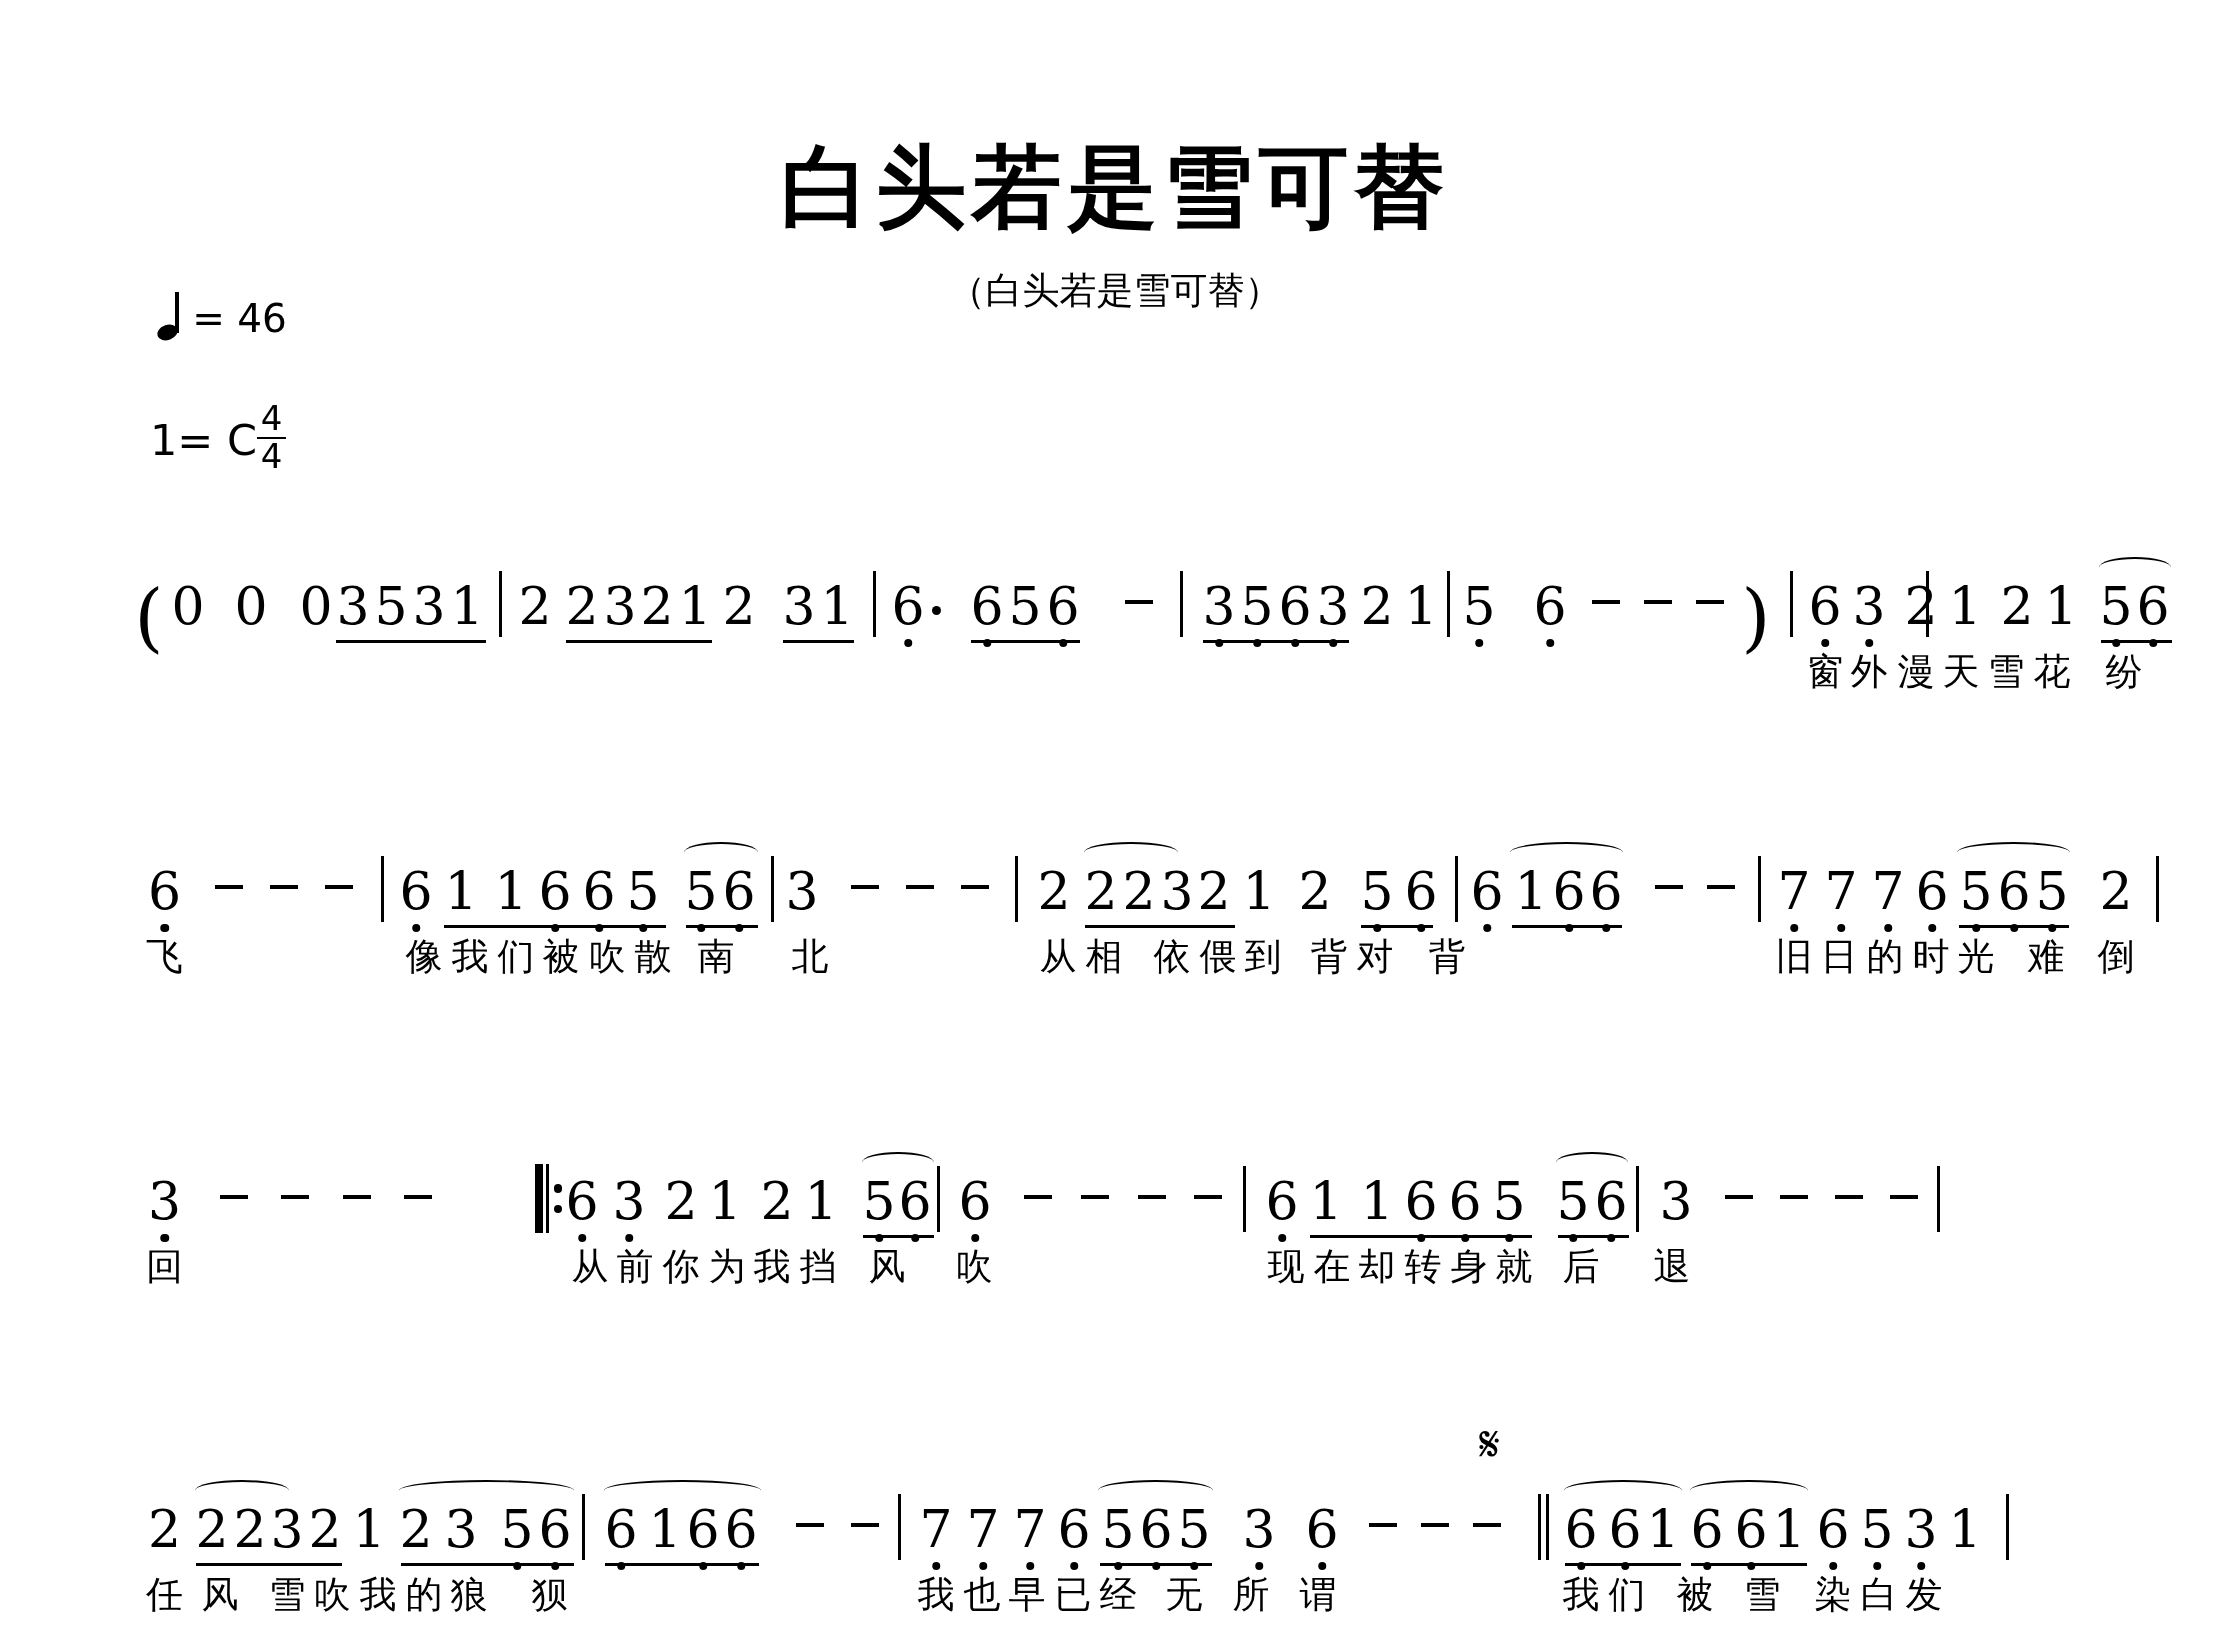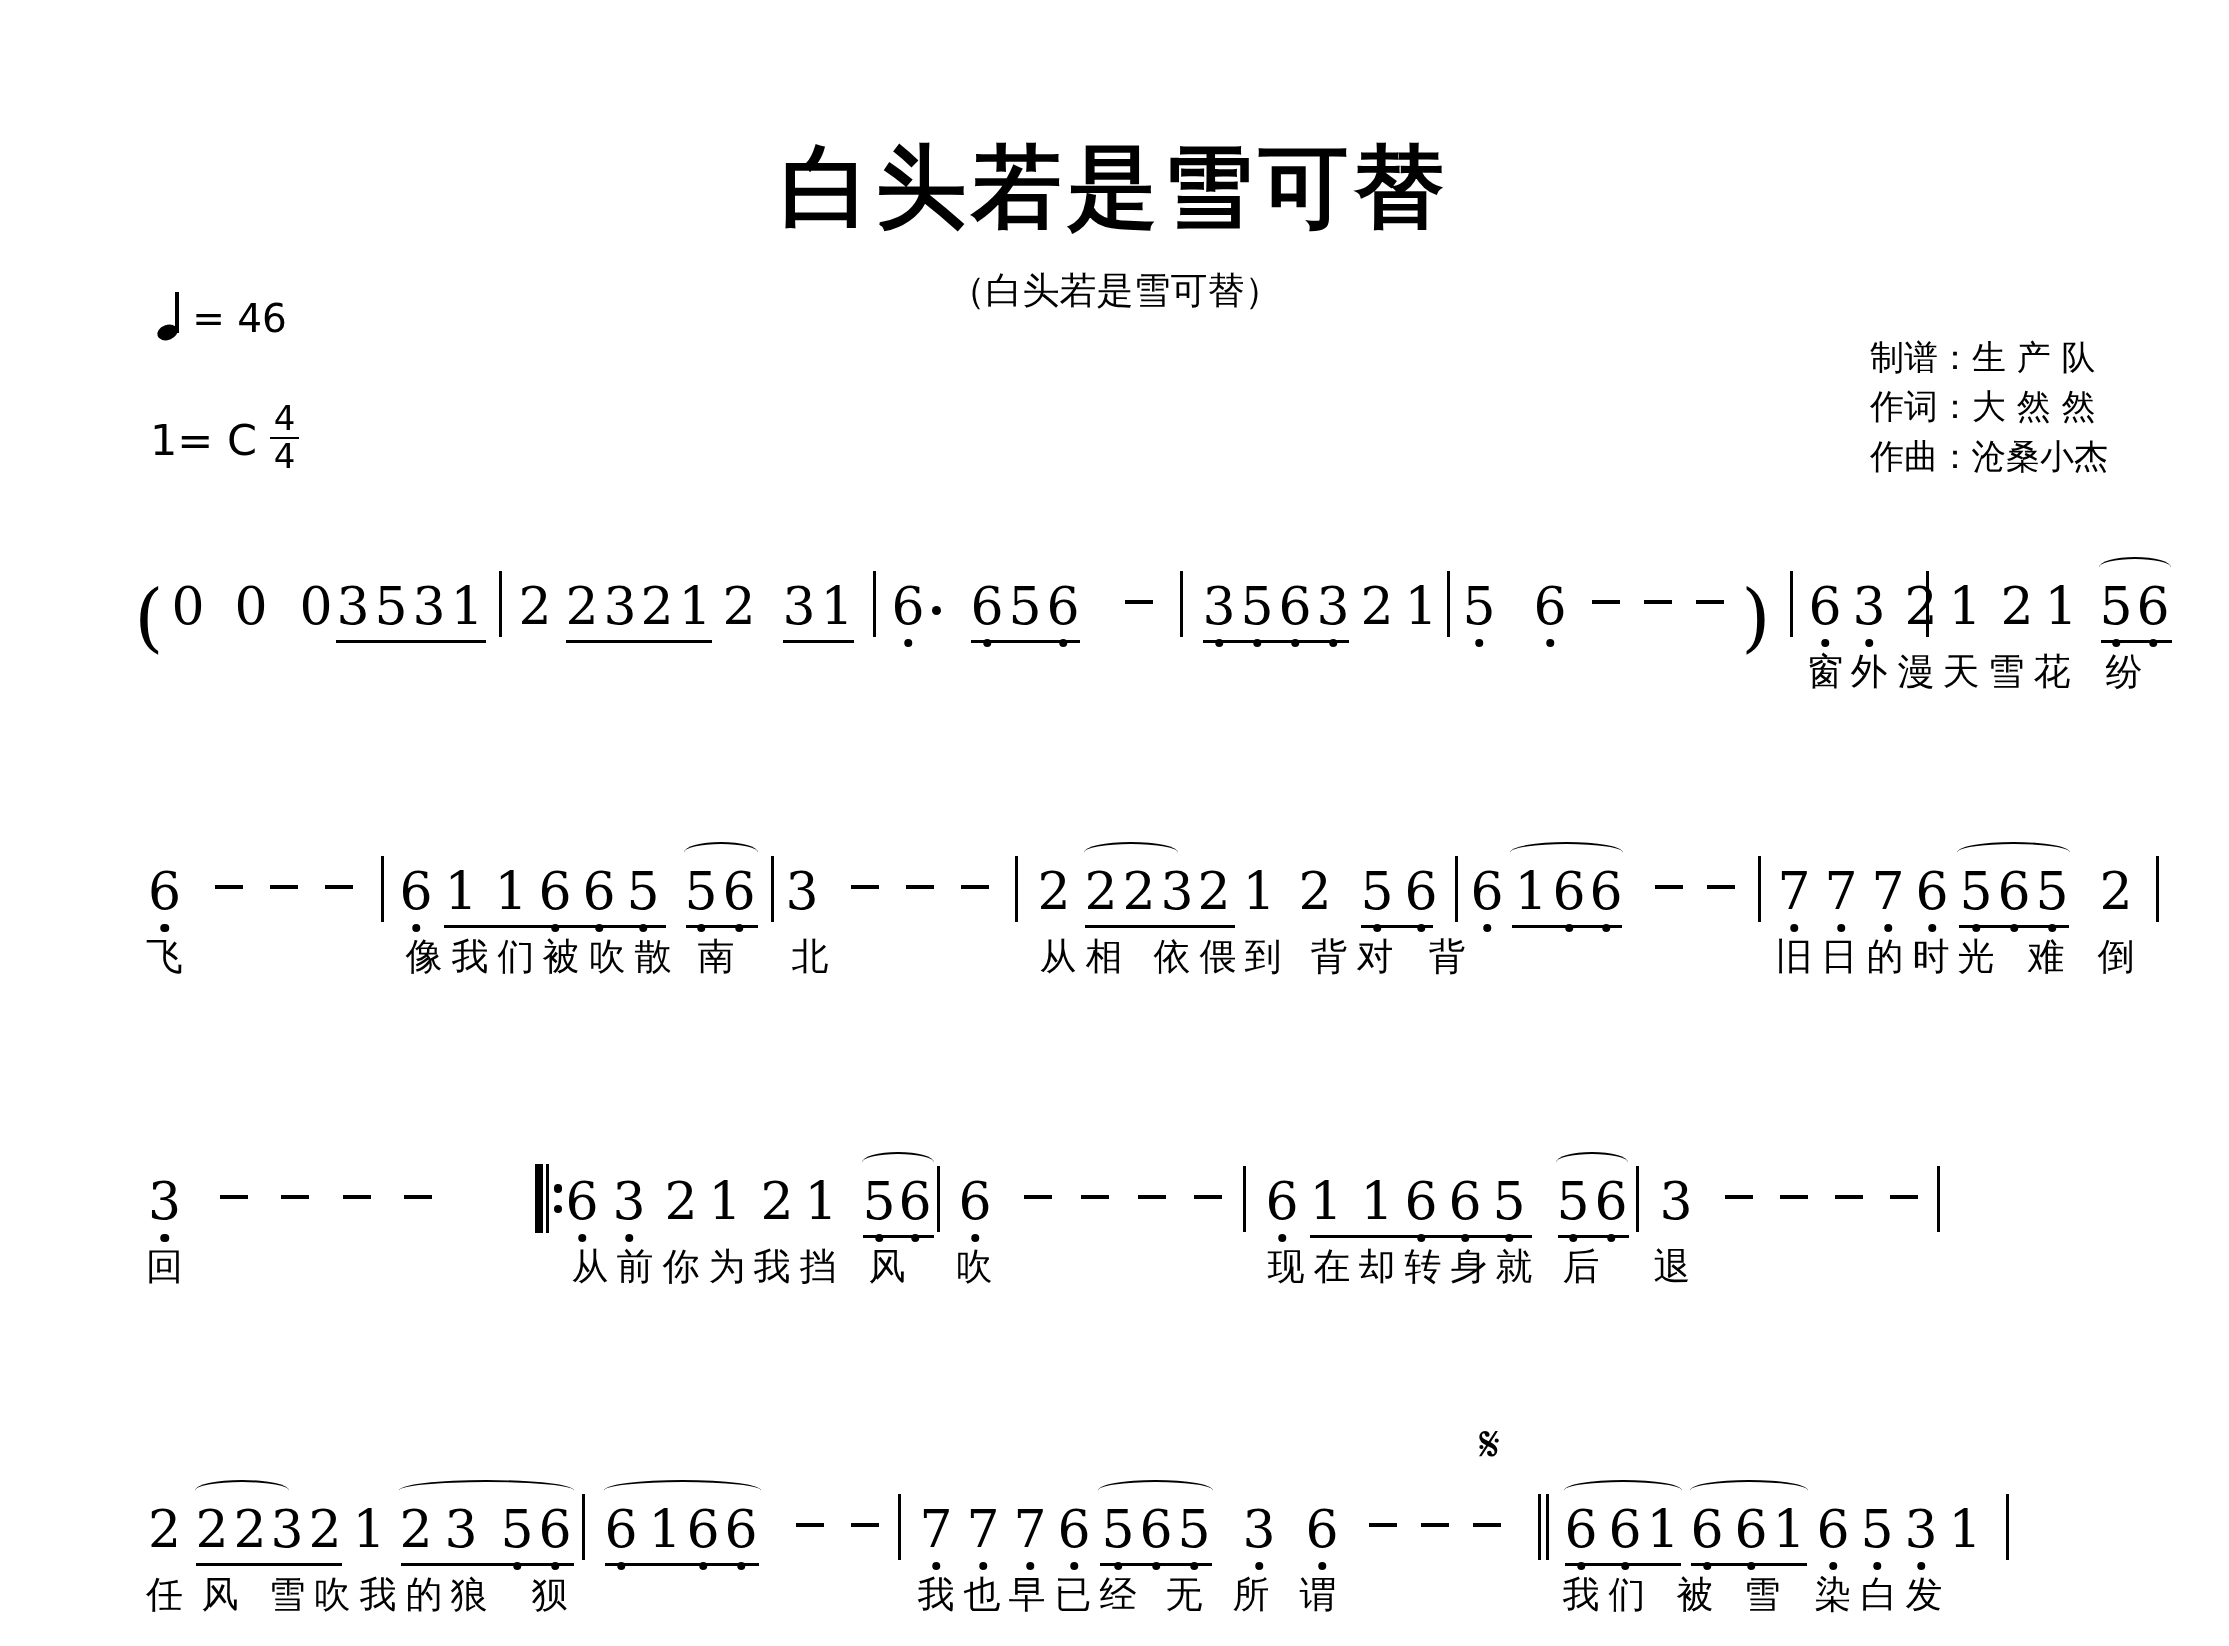--- a/index.html
+++ b/index.html
@@ -76,21 +76,20 @@
     background: #000;
   }
 
   .keysig {
     position: absolute;
     top: 379px;
     left: 150px;
     font-size: 43px;
     display: flex;
     align-items: center;
-    gap: 13px;
     font-family: "DejaVu Sans", sans-serif;
   }
   .frac {
     display: inline-flex;
     flex-direction: column;
     align-items: center;
     font-size: 34px;
     line-height: 1.05;
     position: relative;
     top: -1.9px;
@@ -232,25 +231,20 @@
   </div>
 
   <div class="keysig">
     <span>1= C</span>
     <span class="frac">
       <span class="num">4</span>
       <span class="den">4</span>
     </span>
   </div>
 
-  <div class="credits">
-    <div>制谱：生 产 队</div>
-    <div>作词：大 然 然</div>
-    <div>作曲：沧桑小杰</div>
-  </div>
 
   <div class="system" id="sys1" style="top: 539px;">
     <div class="row-notes">
         <div class="tok note paren" style="left: 7.9px;">(</div>
         <div class="tok note" style="left: 47px;">0</div>
         <div class="tok note" style="left: 110px;">0</div>
         <div class="tok note" style="left: 175px;">0</div>
         <div class="tok note" style="left: 212px;">3</div>
         <div class="tok note" style="left: 250px;">5</div>
         <div class="tok note" style="left: 288px;">3</div>

